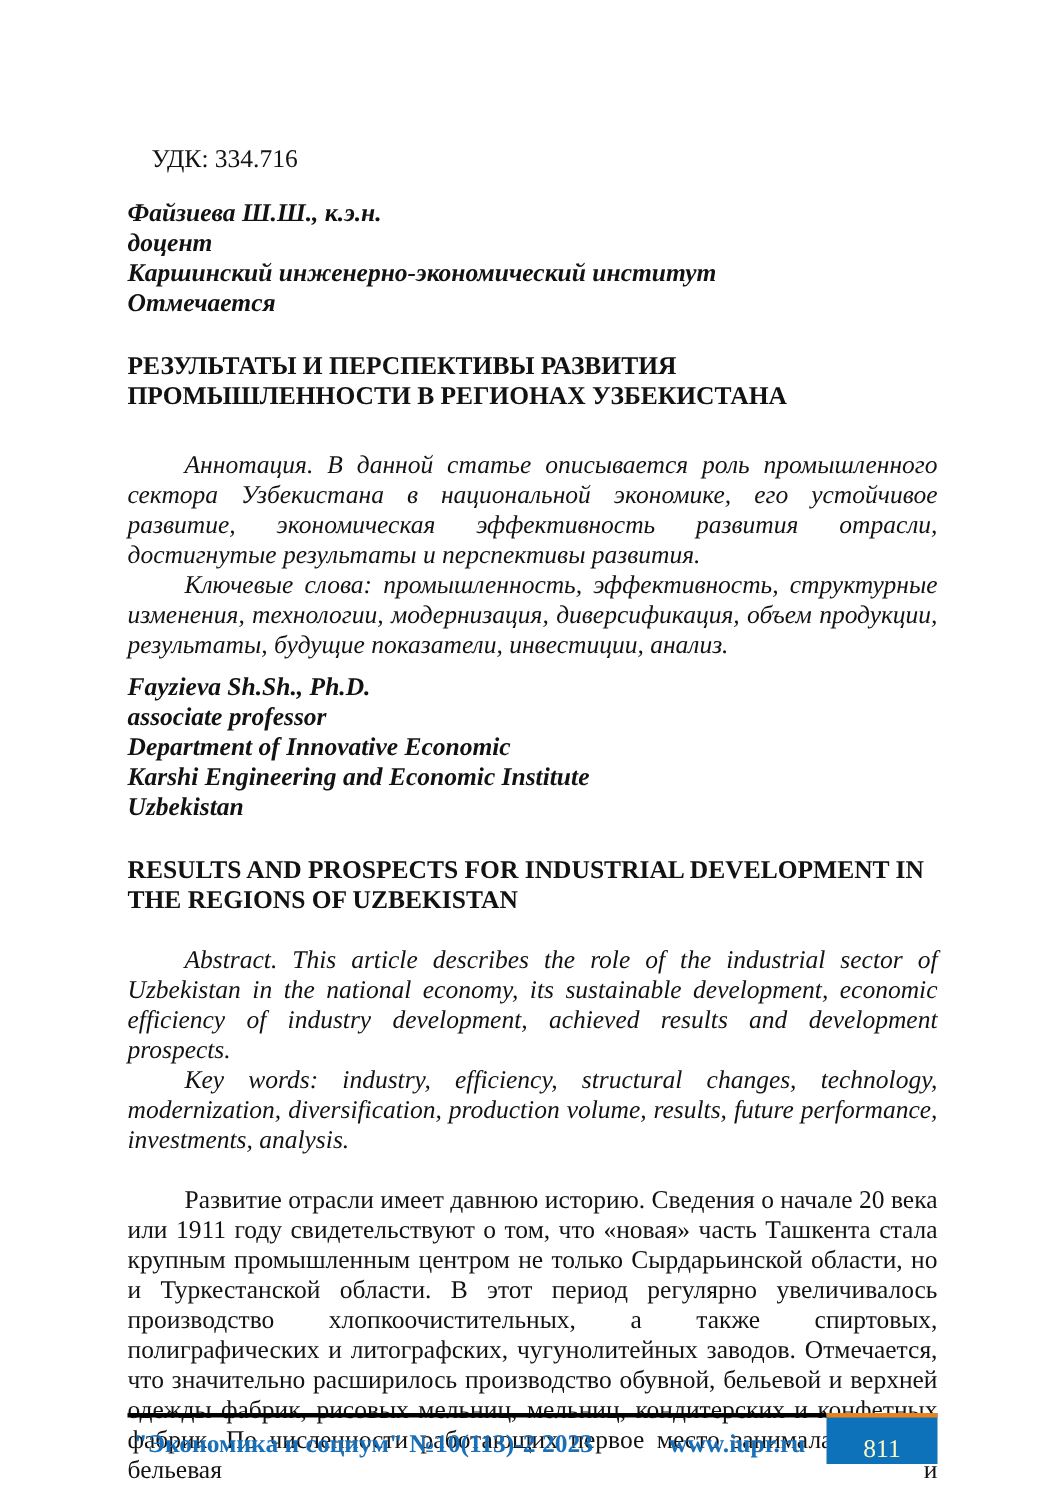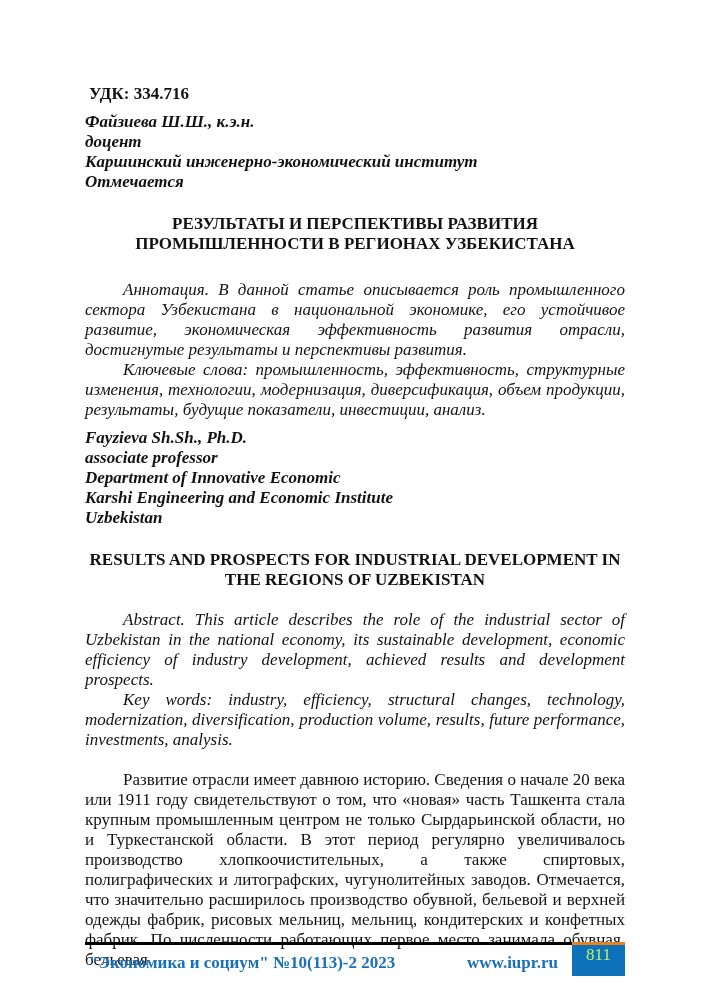--- a/index.html
+++ b/index.html
@@ -14,33 +14,32 @@
     color: #121212;
     overflow: hidden;
   }
   .content {
     position: absolute;
     left: 85px;
     top: 80px;
     width: 540px;
   }
   .udk {
-    font-weight: bold;
-    margin: 4px;
+    font-weight: normal;
+    margin: 16px;
   }
   .author-block {
     text-align: left;
     font-weight: bold;
     font-style: italic;
     margin-top: 8px;
   }
   .author-block.en { }
   .author-line { display: block; }
   .title {
-    text-align: center;
     font-weight: bold;
     margin: 22px 0 26px 0;
   }
   .title.en { margin: 22px 0 20px 0; }
   .title-line { display: block; }
   p.par {
     margin: 0;
     text-align: justify;
     text-indent: 38px;
     font-style: italic;
@@ -67,27 +66,27 @@
     justify-content: space-between;
     align-items: center;
     padding: 5px 14px 0 4px;
   }
   .journal-title, .website-url {
     color: var(--accent-blue, #1a70b8);
     font-weight: bold;
     white-space: nowrap;
   }
   .page-box {
-    width: 53px;
+    width: 74px;
     height: 31px;
     background: var(--box-blue, #0e72bb);
     border-top: 3px solid var(--box-orange, #e8821c);
-    color: #bef264;
+    color: #fef9c3;
     display: flex;
-    align-items: flex-start;
+    align-items: flex-end;
     justify-content: center;
   }
 </style>
 </head>
 <body>
 
 <div class="content">
 
   <div class="udk">УДК: 334.716</div>
 

